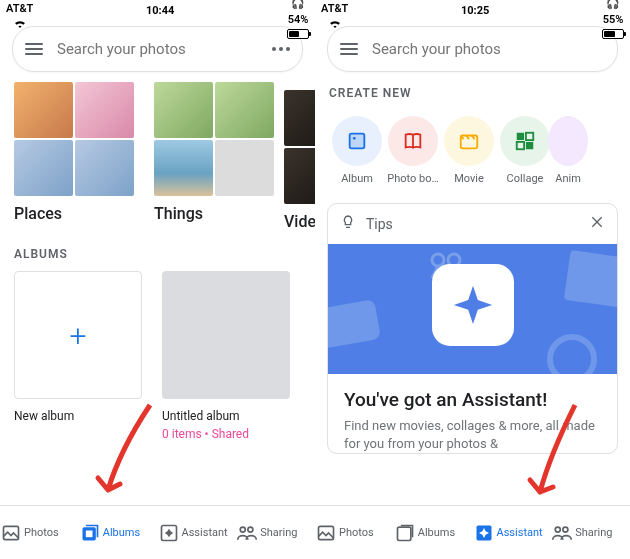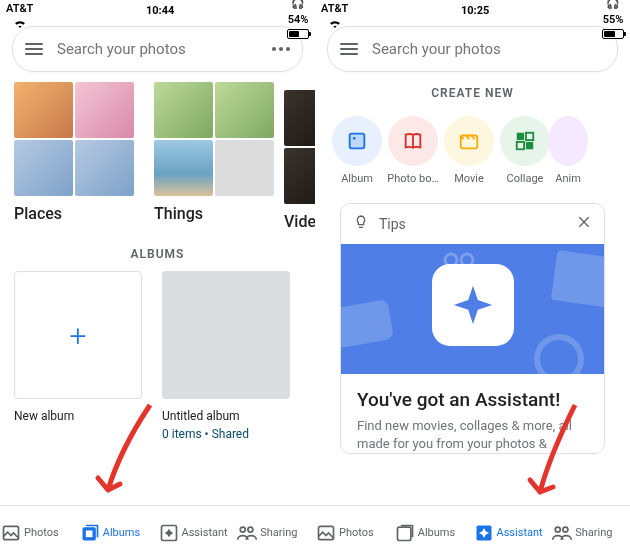--- a/index.html
+++ b/index.html
@@ -36,43 +36,43 @@
   .thumb.pink   { background:linear-gradient(135deg,#f3c6d5,#d989a9); }
   .thumb.dark   { background:linear-gradient(135deg,#3b332c,#1e1a16); }
   .thumb.sky    { background:linear-gradient(180deg,#9ec9e2 0%,#6aa2c2 60%,#d9c29a 100%); }
   .thumb.gray   { background:#dcdcdc; }
   .catlabel { margin-top:8px; font-size:16px; font-weight:500; color:#202124; }
 
   .cats2 { position:absolute; left:284px; top:90px; width:40px; }
   .cats2 .thumb { width:34px; }
 
   
-  .section-title { color:#5f6368; font-size:12px; letter-spacing:1px; font-weight:600; padding:24px 14px 10px;text-align:center; }
+  .section-title { color:#5f6368; font-size:12px; letter-spacing:1px; font-weight:600; padding:24px 14px 10px; }
   .albums { display:flex; gap:20px; padding:0 14px; }
   .albumcard { width:128px; }
   .albumbox { width:128px; height:128px; border:1px solid #e0e0e0; border-radius:4px; display:flex; align-items:center; justify-content:center; }
   .albumbox.filled { background:#dadce0; border:none; }
   .plus { font-size:30px; color:#1a73e8; font-weight:300; }
   .albumtitle { margin-top:10px; font-size:12px; color:#202124; }
-  .albumsub { margin-top:4px; font-size:12px; color:#0c4a6e; }
+  .albumsub { margin-top:4px; font-size:12px; color:#ec4899; }
 
   
   .nav { position:absolute; bottom:0; left:0; right:0; height:54px; border-top:1px solid #e0e0e0; background:#fff; display:flex; }
   .navitem { flex:1; display:flex; flex-direction:row; align-items:center; justify-content:flex-start; gap:2px; font-size:11px; color:#5f6368; }
   .navitem.active { color:#1a73e8; }
   .navicon { width:22px; height:22px; display:flex; align-items:center; justify-content:center; }
 
   
   .create { display:flex; gap:0; padding: 6px 14px 0; }
   .createitem { width:56px; display:flex; flex-direction:column; align-items:center; gap:6px; }
   .createcircle { width:50px; height:50px; border-radius:50%; display:flex; align-items:center; justify-content:center; font-size:22px; }
   .createlabel { font-size:11px; color:#5f6368; white-space:nowrap; overflow:hidden; text-overflow:ellipsis; width:56px; text-align:center; }
 
   
-  .tipscard { margin:18px 25px 0; border:1px solid #e0e0e0; border-radius:10px; overflow:hidden; }
+  .tipscard { margin:18px 12px 0; border:1px solid #e0e0e0; border-radius:10px; overflow:hidden; }
   .tipshead { display:flex; align-items:center; padding:10px 12px; gap:10px; }
   .tipshead .lbl { flex:1; color:#5f6368; font-size:14px; }
   .tipsart { height:130px; background:#4f7ee6; position:relative; overflow:hidden; }
   .badge { position:absolute; left:50%; top:50%; transform:translate(-50%,-55%); width:82px; height:82px; background:#fff; border-radius:18px; display:flex; align-items:center; justify-content:center; }
   .deco { position:absolute; background:#6f97ea; border-radius:8px; }
   .tipsbody { padding:14px 16px 0; }
   .tipsbody h2 { font-size:19px; font-weight:500; color:#202124; margin-bottom:6px; }
   .tipsbody p { font-size:13px; color:#70757a; line-height:1.4; }
 
   

